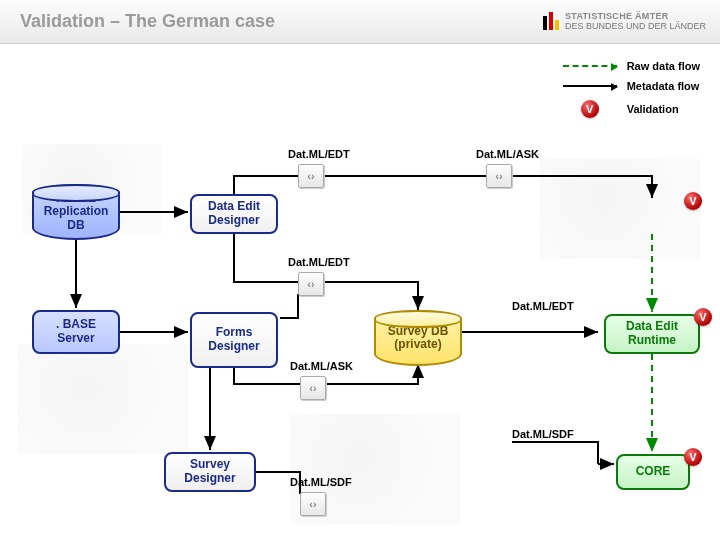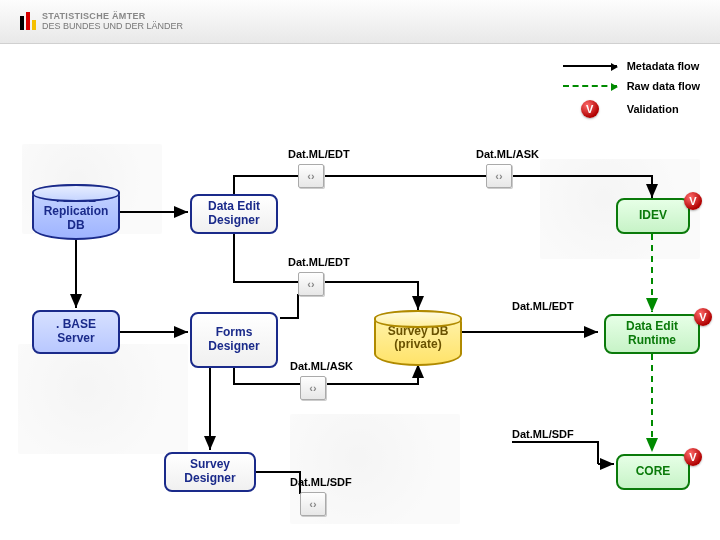--- a/index.html
+++ b/index.html
@@ -151,20 +151,21 @@
 
   
   .vbadge { position: absolute; }
 
   svg.lines { position:absolute; inset:0; width:720px; height:496px; pointer-events:none; }
 </style>
 </head>
 <body>
 
 <div class="header">
+  <div class="title">Validation – The German case</div>
   <div class="logo">
     <div class="logo-bars">
       <span class="b1"></span>
         <span class="b2"></span>
         <span class="b3"></span>
     </div>
     <div class="logo-text">
       <div class="l1">STATISTISCHE ÄMTER</div>
       <div>DES BUNDES UND DER LÄNDER</div>
     </div>
@@ -174,26 +175,26 @@
 <div class="canvas">
 
   <div class="ghost" style="left:22px; top:100px; width:140px; height:90px;"></div>
   <div class="ghost" style="left:540px; top:115px; width:160px; height:100px;"></div>
   <div class="ghost" style="left:18px; top:300px; width:170px; height:110px;"></div>
   <div class="ghost" style="left:290px; top:370px; width:170px; height:110px;"></div>
 
 
   <div class="legend">
     <div class="legend-row">
+      <span class="legline dashed"></span>
+      <span>Raw data flow</span>
+    </div>
+    <div class="legend-row">
       <span class="legline"></span>
       <span>Metadata flow</span>
-    </div>
-    <div class="legend-row">
-      <span class="legline dashed"></span>
-      <span>Raw data flow</span>
     </div>
     <div class="legend-row">
       <span class="vcircle-wrap">
           <span class="vcircle">V</span>
         </span>
       <span>Validation</span>
     </div>
   </div>
 
   <svg class="lines">
@@ -262,23 +263,20 @@
   <div class="box white" style="left:164px; top:408px; width:92px; height:40px;">
     <span style="white-space:pre-line">Survey
 Designer</span>
   </div>
 
   <div class="db yellow" style="left:374px; top:266px;">
     <span style="white-space:pre-line">Survey DB
 (private)</span>
   </div>
 
-  <div class="box green" style="left:616px; top:154px; width:74px; height:36px;">
-    <span>IDEV</span>
-  </div>
   <div class="box green" style="left:604px; top:270px; width:96px; height:40px;">
     <span style="white-space:pre-line">Data Edit
 Runtime</span>
   </div>
   <div class="box green" style="left:616px; top:410px; width:74px; height:36px;">
     <span>CORE</span>
   </div>
 
   <div class="xml" style="left:298px; top:120px;"></div>
   <div class="xml-label" style="left:288px; top:104px;">Dat.ML/EDT</div>

